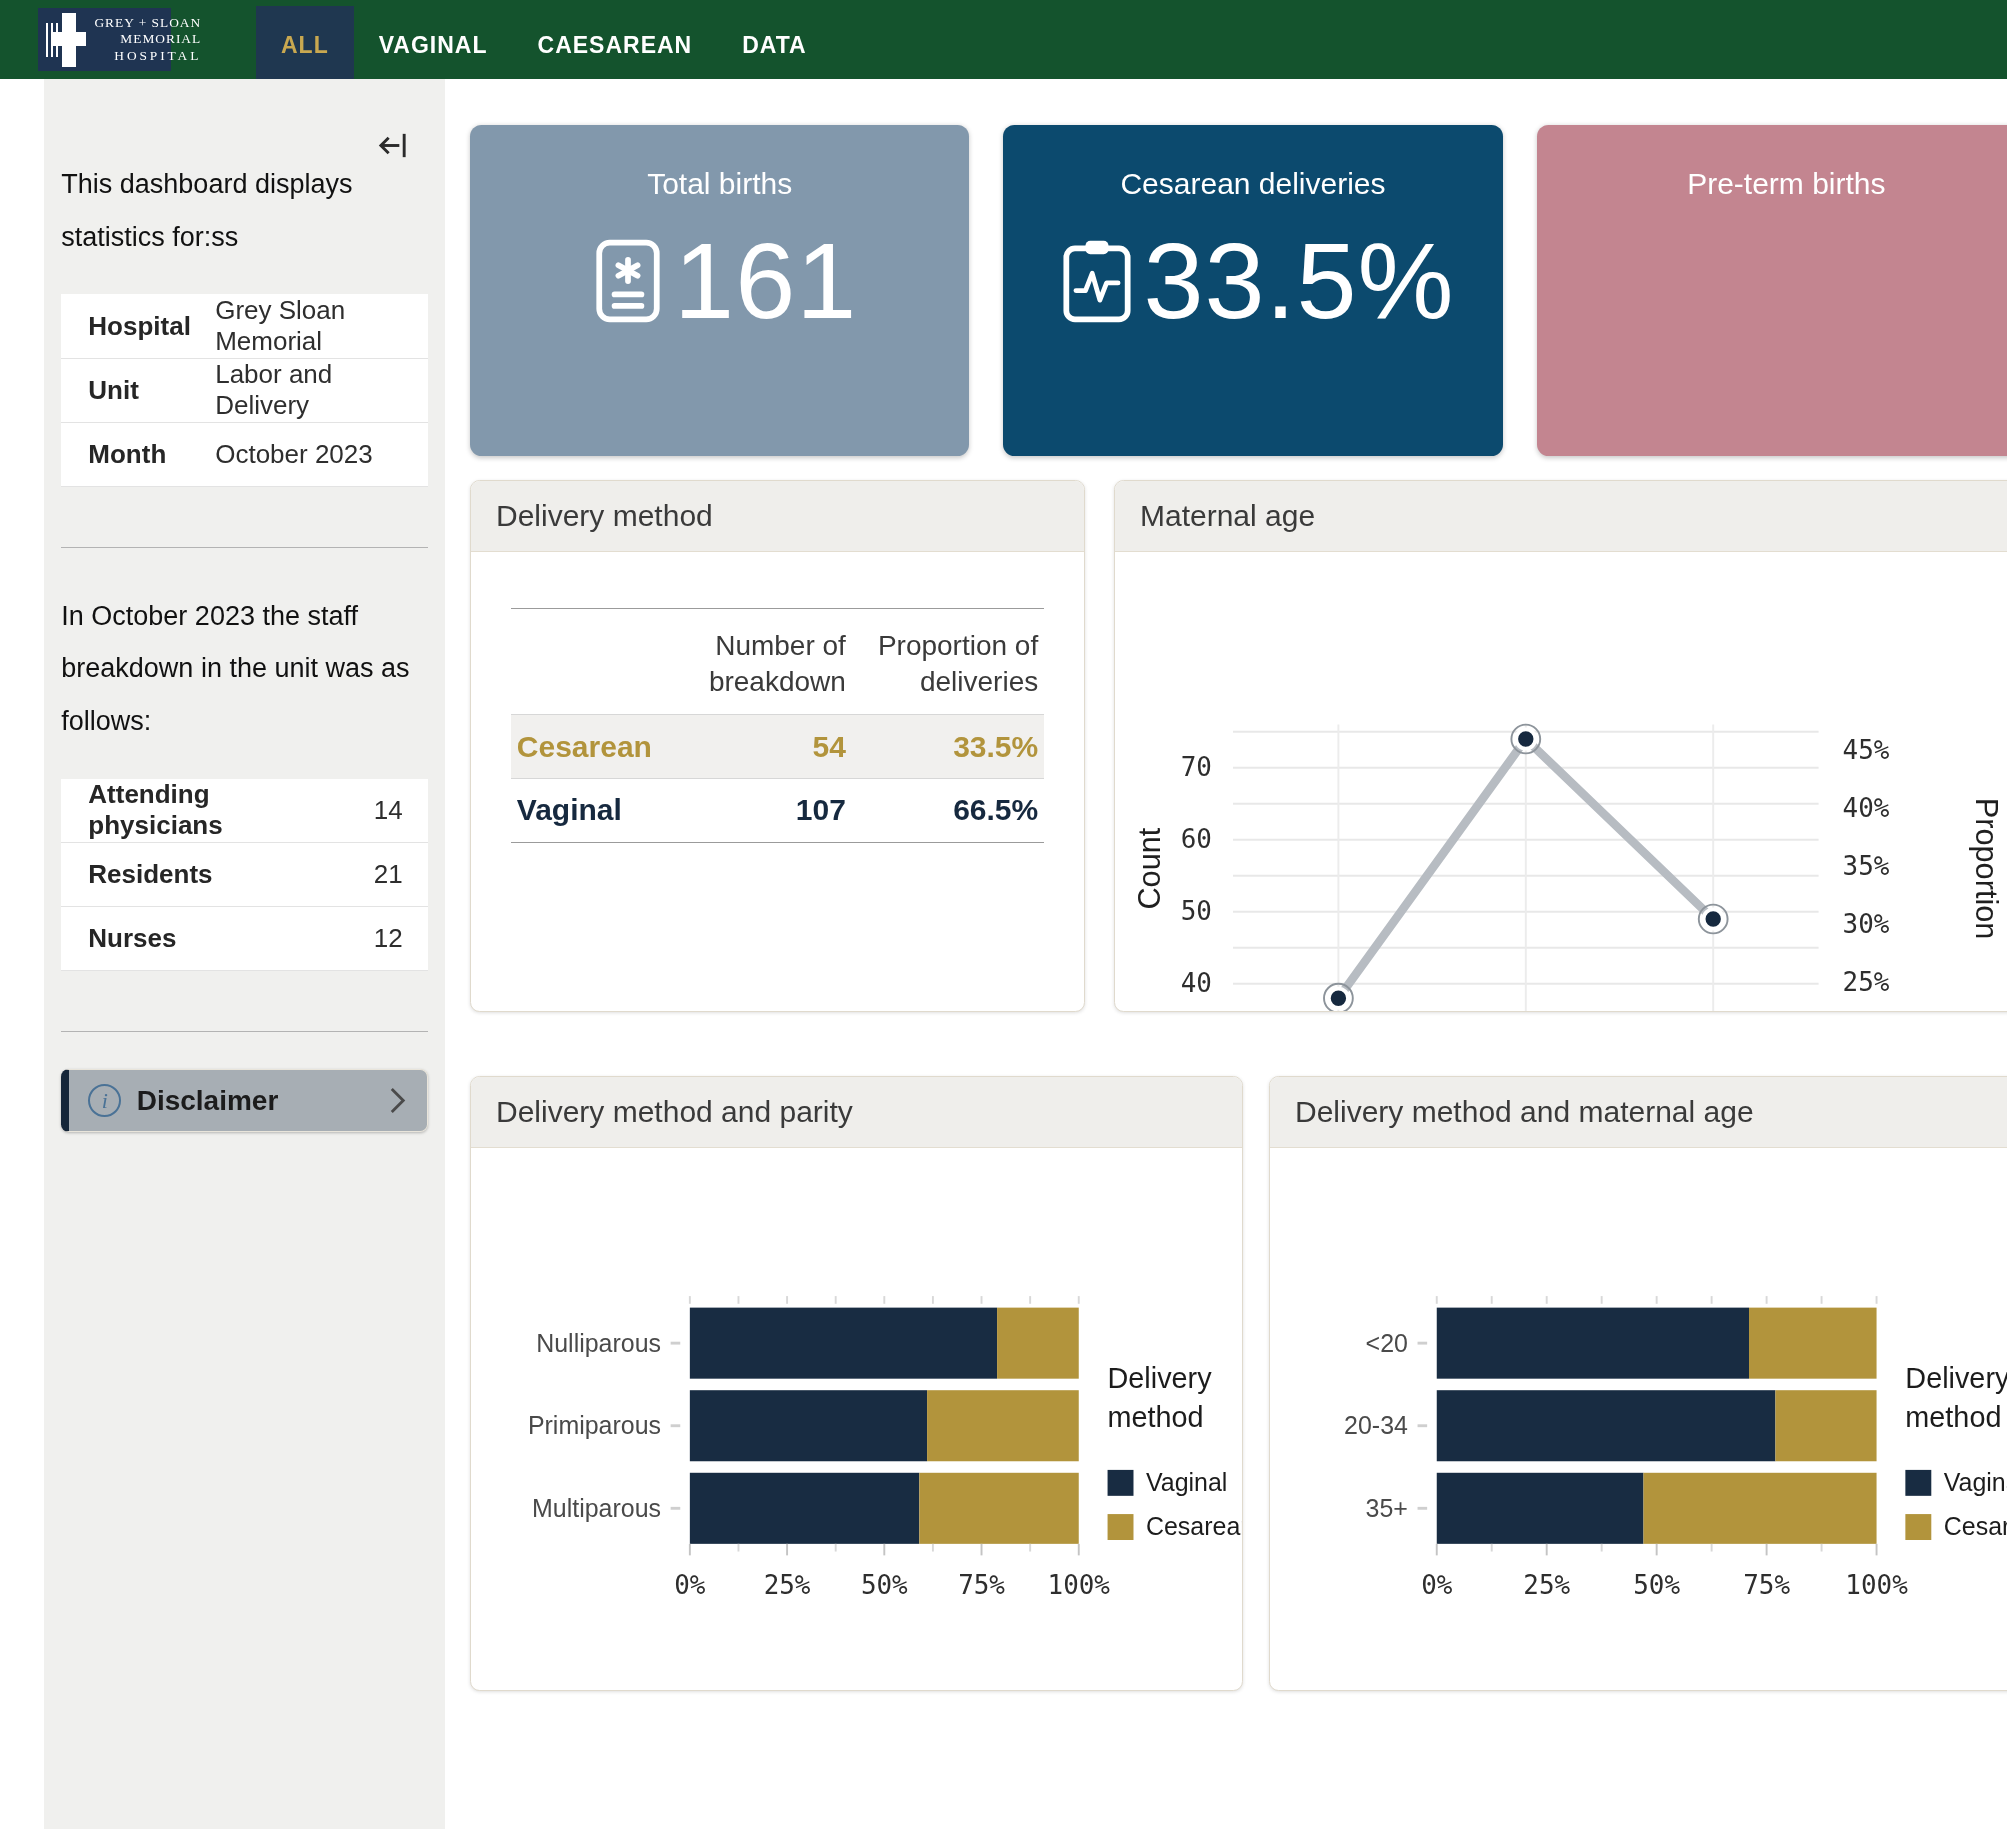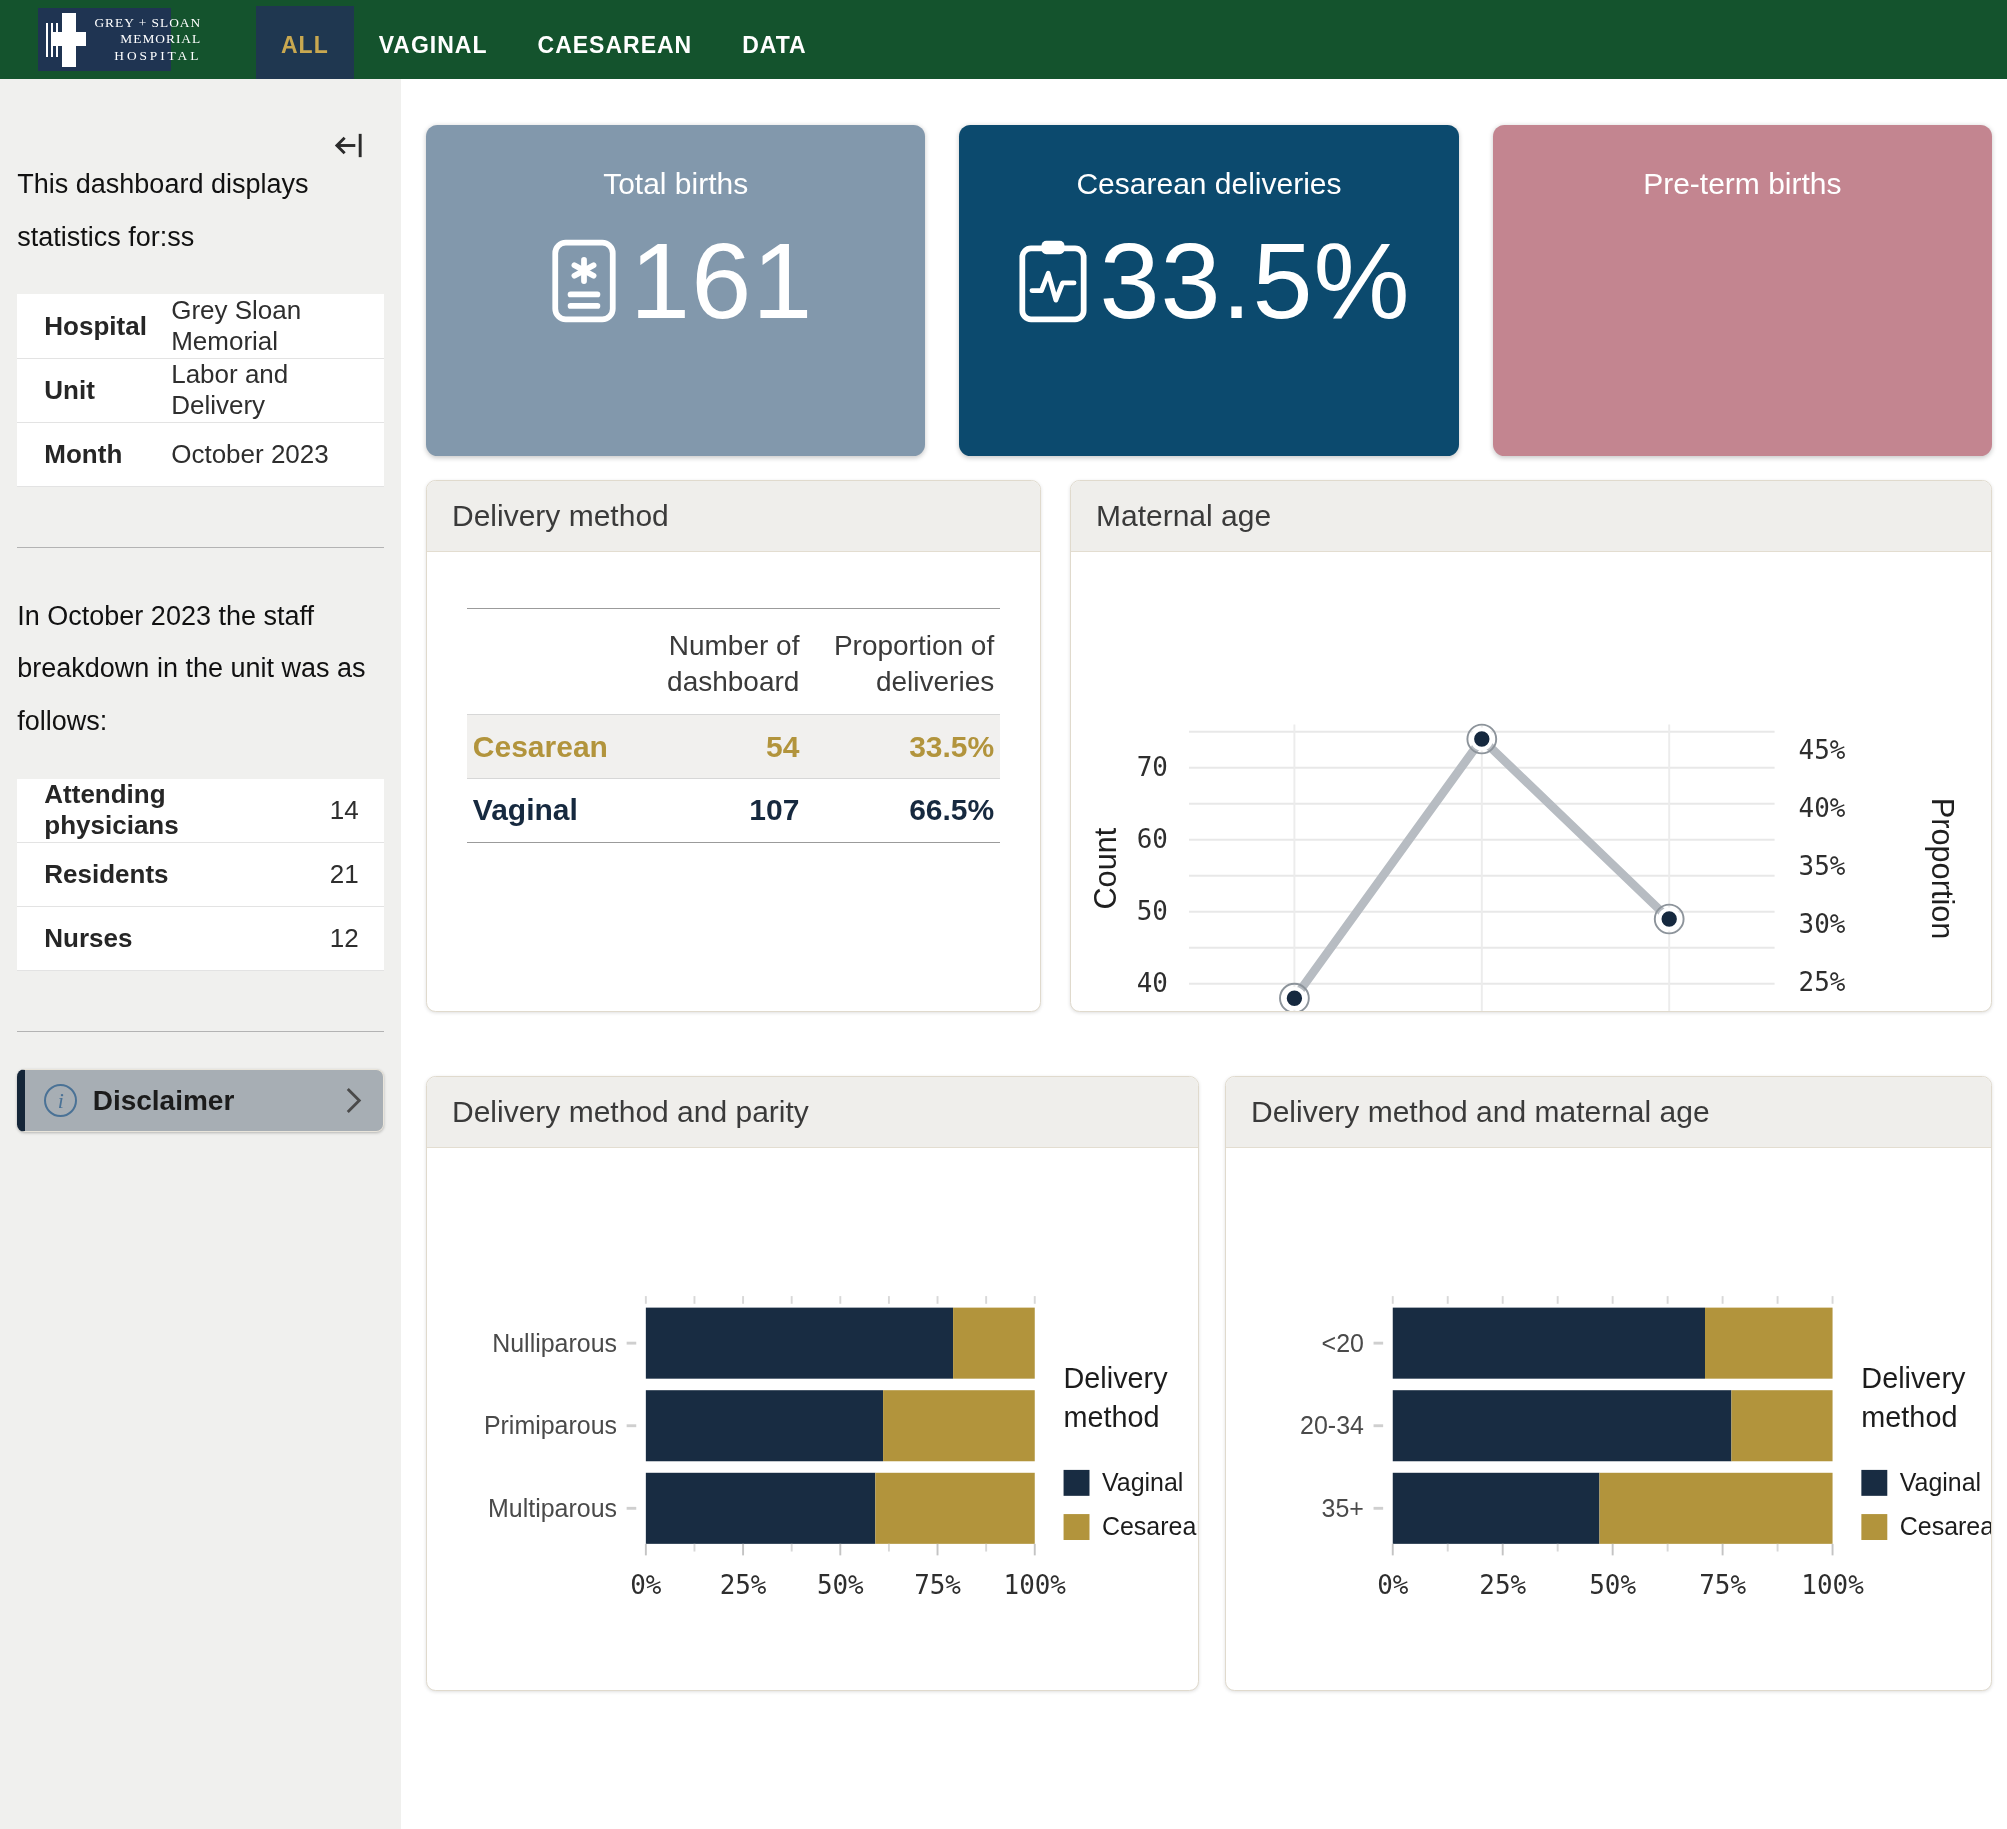--- a/index.html
+++ b/index.html
@@ -18,21 +18,21 @@
   .logo-text{font-family:"Liberation Serif",serif;color:#fff;font-size:13.4px;line-height:1.2;
     text-align:right;letter-spacing:1px;white-space:nowrap;}
   .logo-text .l3{letter-spacing:2.9px;}
   .nav-title{color:#fff;font-size:38px;font-weight:500;margin-left:35px;letter-spacing:0.5px;}
   .tabs{display:flex;height:68px;margin-left:85px;}
   .tab{height:79px;line-height:79px;padding:0 25px;color:#fff;font-size:23px;font-weight:700;
     letter-spacing:1px;cursor:pointer;}
   .tab.active{background:#1f3750;color:#c9a850;}
 
   
-  .layout{display:flex;height:1750px;}
+  .layout{display:flex;height:1750px;padding-left:44px;}
   .sidebar{width:401px;flex:0 0 auto;background:#f0f0ee;padding:0 17.3px;position:relative;}
   .main{flex:1;background:#fff;padding:46px 16.3px 0 25px;}
 
   
   .collapse-btn{position:absolute;top:50px;right:35px;cursor:pointer;}
   .side-intro{margin-top:79px;font-size:27px;line-height:1.95;color:#111;}
   .side-table{width:100%;border-collapse:collapse;background:#fff;margin-top:31px;
     border-bottom:1.9px solid #b3b3b3;}
   .side-table tr{height:64px;border-bottom:1px solid #e3e3e3;}
   .side-table th{text-align:left;padding-left:27px;font-size:26px;color:#262626;width:42%;}
@@ -208,21 +208,21 @@
     </section>
 
     <section class="row2">
       <div class="panel">
         <div class="p-header">Delivery method</div>
         <div class="p-body dm-body">
           <table class="dm-table">
             <thead>
               <tr>
                 <th class="rowlabel"></th>
-                <th>Number of dashboard</th>
+                <th>Number of breakdown</th>
                 <th>Proportion of deliveries</th>
               </tr>
             </thead>
             <tbody>
               <tr class="shaded" style="color: rgb(178, 148, 60);">
                 <td class="rowlabel">Cesarean</td>
                 <td>54</td>
                 <td>33.5%</td>
               </tr>
               <tr style="color: rgb(22, 41, 63);">

